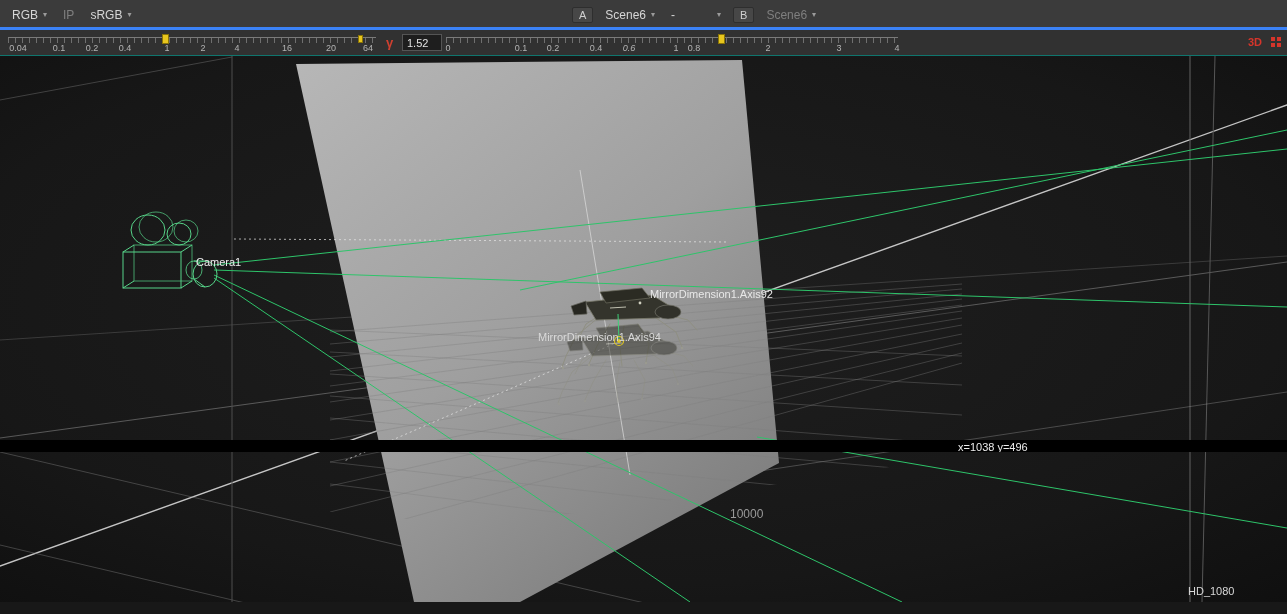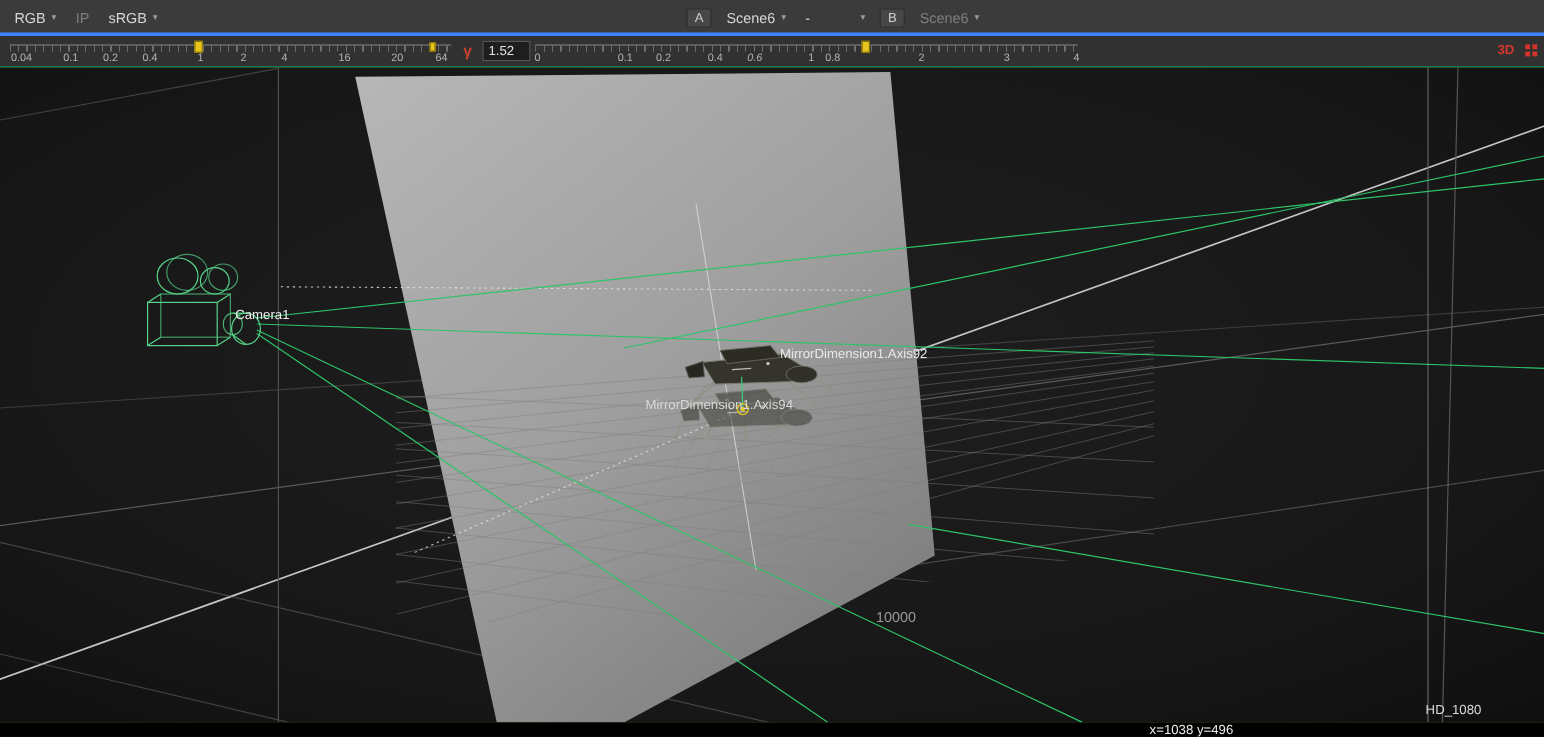--- a/index.html
+++ b/index.html
@@ -30,21 +30,21 @@
   .marker.small { width:5px; height:8px; top:5px; }
   .gamma-sym { position:absolute; left:386px; top:5px; color:#cf4030; font-weight:bold; font-size:13px; }
   .gamma-input { position:absolute; left:402px; top:4px; width:40px; height:17px; background:#1e1e1e;
                  border:1px solid #555; color:#e2e2e2; font:11px "Liberation Sans",sans-serif; padding:0 4px; }
   .right-icons { position:absolute; right:6px; top:6px; display:flex; gap:9px; align-items:center; }
   .icon-3d { color:#d5352b; font-size:11px; font-weight:bold; cursor:pointer; }
   .icon-grid { display:grid; grid-template-columns:4px 4px; grid-auto-rows:4px; gap:2px; cursor:pointer; }
   .icon-grid i { background:#d5352b; display:block; }
 
   
-  .viewport { position:relative; width:1287px; height:546px; background:#84cc16; }
+  .viewport { position:relative; width:1287px; height:384px; background:#4d7c0f; }
 
   
   .statusbar { position:relative; height:12px; background:#000; color:#ececec;
                font-size:11px; overflow:hidden; }
   .statusbar .info { position:absolute; left:2px; top:1px; white-space:nowrap; }
   .statusbar .coords { position:absolute; left:958px; top:1px; white-space:nowrap; }
   svg text { font-family:"Liberation Sans",sans-serif; }
 </style>
 </head>
 <body>

